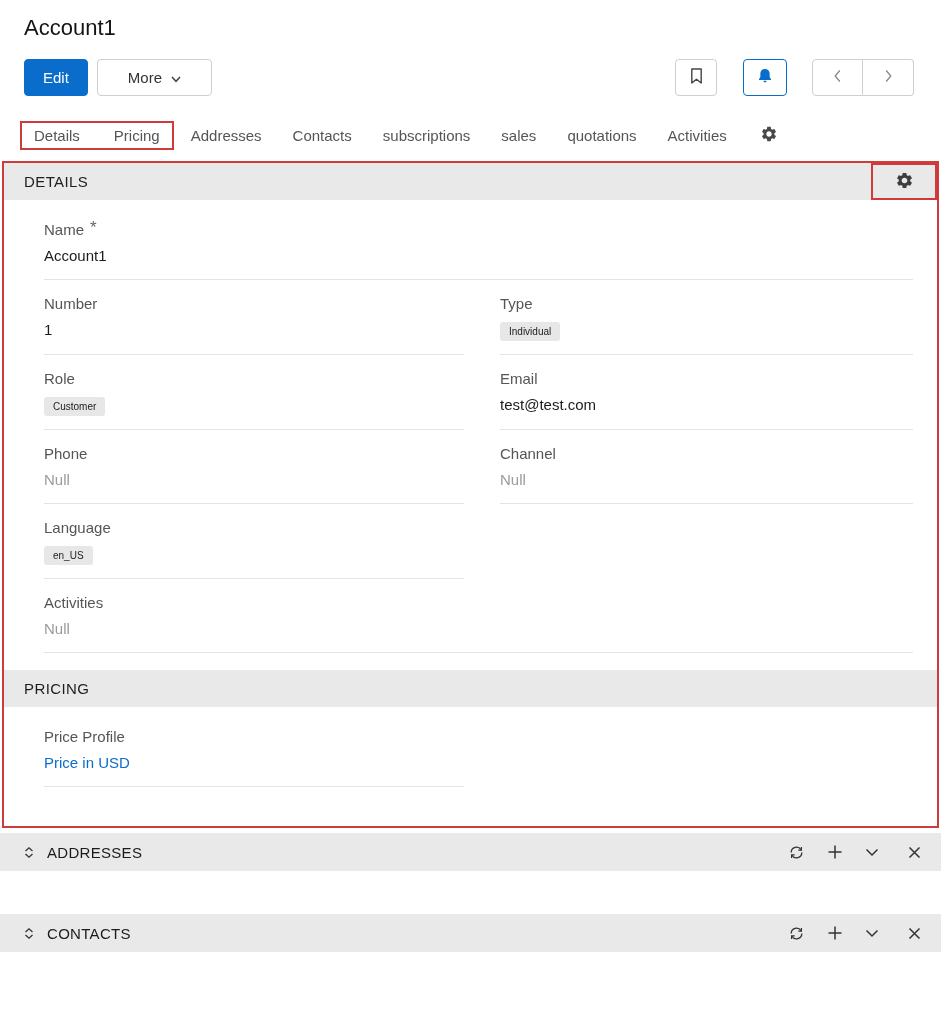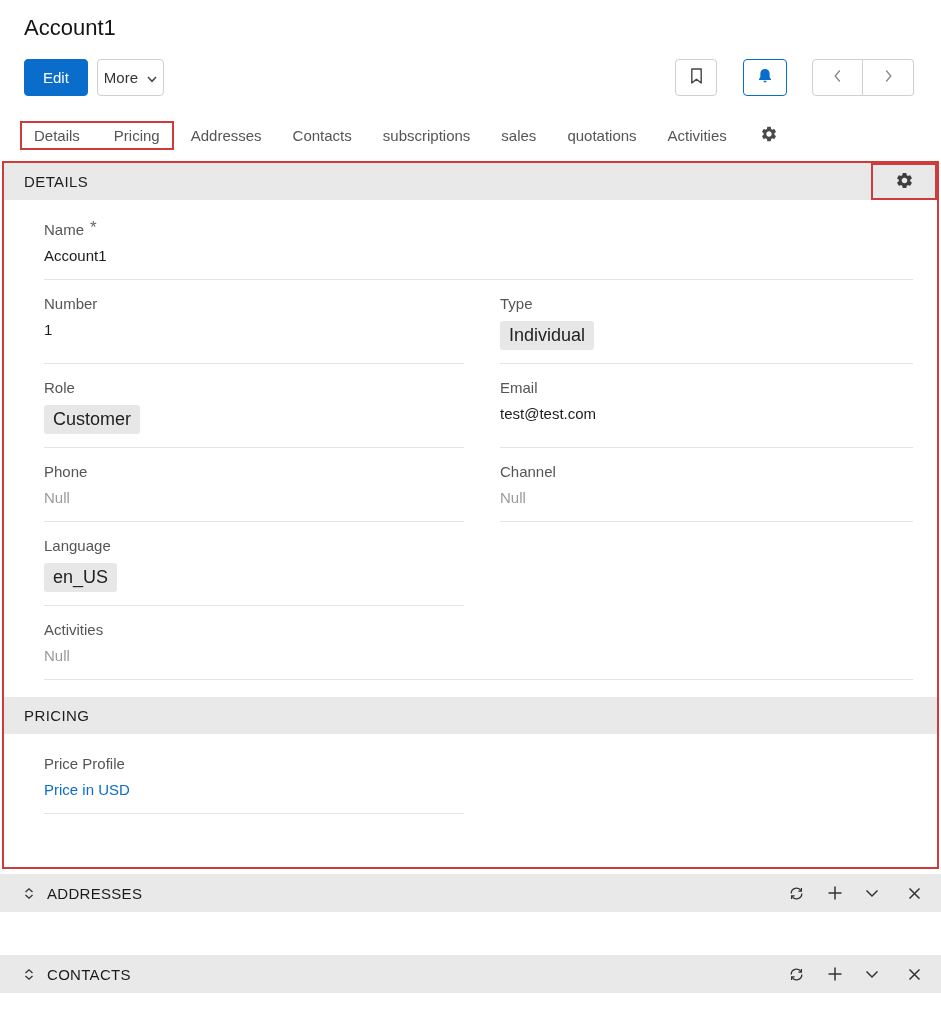--- a/index.html
+++ b/index.html
@@ -13,21 +13,21 @@
 
   
   .toolbar { display: flex; justify-content: space-between; align-items: flex-start; margin: 18px 27px 0 24px; }
   .toolbar-left, .toolbar-right { display: flex; align-items: center; }
   .btn {
     height: 37px; border-radius: 4px; font-size: 15px; cursor: pointer;
     font-family: inherit; background: #fff; border: 1px solid #cfcfcf; color: #333;
     display: inline-flex; align-items: center; justify-content: center;
   }
   .btn-primary { background: #0b6dcb; border-color: #0b6dcb; color: #fff; padding: 0 18px; }
-  .more-btn { margin-left: 9px; padding: 0 6px; gap: 9px; }
+  .more-btn { margin-left: 9px; padding: 0 30px; gap: 9px; }
   .icon-btn { width: 42px; }
   .bell-btn { width: 44px; margin-left: 26px; border: 1.5px solid #0b6dcb; }
   .nav-group { display: flex; margin-left: 25px; }
   .nav-group .btn { width: 51px; border-radius: 0; }
   .nav-group .btn:first-child { border-radius: 4px 0 0 4px; }
   .nav-group .btn:last-child { border-radius: 0 4px 4px 0; border-left: none; }
 
   
   .tabs-row { display: flex; align-items: center; margin: 25px 0 0 20px; font-size: 15px; color: #555; }
   .tabs-highlight { display: flex; align-items: center; border: 2px solid #cf3b3b; padding: 4px 12px; margin-right: 17px; }
@@ -43,29 +43,29 @@
     display: flex; align-items: center; padding: 0 20px;
     font-size: 15px; color: #1d1d1d; letter-spacing: .4px;
   }
   .gear-annotation {
     position: absolute; right: 0; top: 0; bottom: 0; width: 66px;
     border: 2px solid #cf3b3b; display: flex; align-items: center; justify-content: center;
   }
   .gear-btn { background:none; border:none; cursor:pointer; display:flex; align-items:center; padding:0; }
 
   .panel-body { padding: 21px 24px 2px 24px; }
-  .panel-body.pricing-body { padding-bottom: 38px; }
+  .panel-body.pricing-body { padding-bottom: 24px; }
   .fields-grid { display: grid; grid-template-columns: 436px auto; column-gap: 20px; }
   .cell { border-bottom: 1px solid #e4e4e4; padding-bottom: 13px; margin-bottom: 15px; margin-left: 16px; }
   .cell-full { grid-column: 1 / -1; }
   .cell-empty { border-bottom: none; }
   .field-label { font-size: 15px; color: #555; margin-bottom: 9px; }
   .field-value { font-size: 15px; color: #1c1c1c; min-height: 19px; }
   .null-value { color: #9a9a9a; }
-  .chip { display: inline-block; background: #e7e7e7; border-radius: 3px; padding: 4px 9px; font-size: 18px; color: #222; }
+  .chip { display: inline-block; background: #e7e7e7; border-radius: 3px; padding: 4px 9px; font-size: 10px; color: #222; }
   .link-value { color: #0b6dcb; cursor: pointer; }
   .required { color: #666; font-size: 17px; vertical-align: top; margin-left: 6px; line-height: 13px; display: inline-block; }
 
   
   .rel-panel { margin-top: 43px; }
   .rel-panel.first { margin-top: 5px; }
   .rel-bar { height: 38px; background: #e9e9e9; display: flex; align-items: center; padding: 0 20px 0 22px; }
   .rel-left { display: flex; align-items: center; gap: 11px; font-size: 15px; color: #1b1b1b; letter-spacing: .3px; }
   .rel-actions { margin-left: auto; display: flex; align-items: center; gap: 22px; }
   .rel-count { font-size: 14px; color: #333; margin-right: 6px; }

